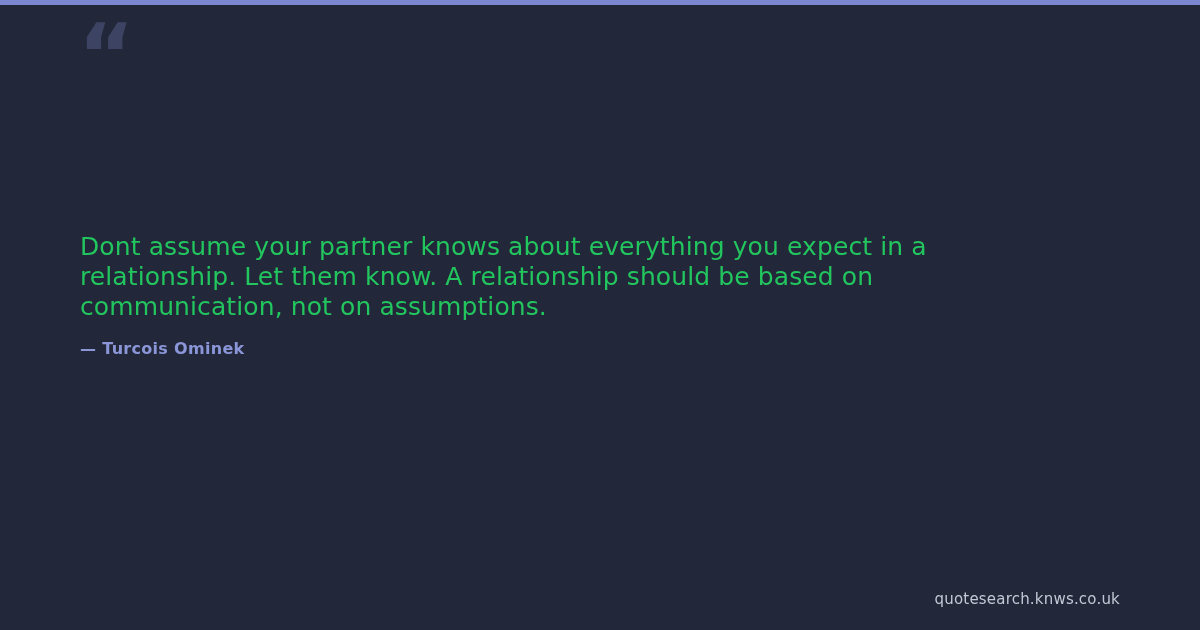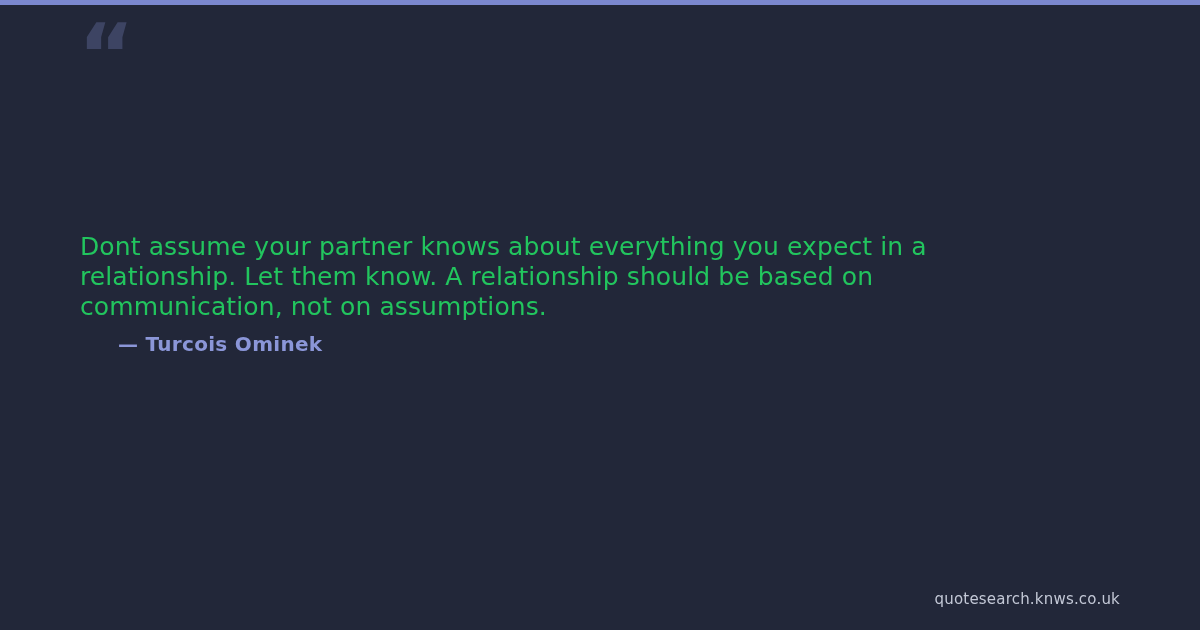--- a/index.html
+++ b/index.html
@@ -49,27 +49,26 @@
     margin: 0;
     font-size: 25px;
     line-height: 30px;
     color: #22c55e;
     font-weight: normal;
     letter-spacing: 0.1px;
   }
   #quote-author {
     position: absolute;
     left: 80px;
-    top: 332px;
-    font-size: 20px;
+    top: 339px;
+    font-size: 16px;
     font-weight: bold;
     color: #8b96d8;
     letter-spacing: 0.3px;
     white-space: nowrap;
-    margin-left: 38px;
   }
   #site-footer {
     position: absolute;
     right: 80px;
     bottom: 22px;
     font-size: 15px;
     color: #c3c8d6;
     letter-spacing: 0.2px;
     margin-left: 22px;
   }

